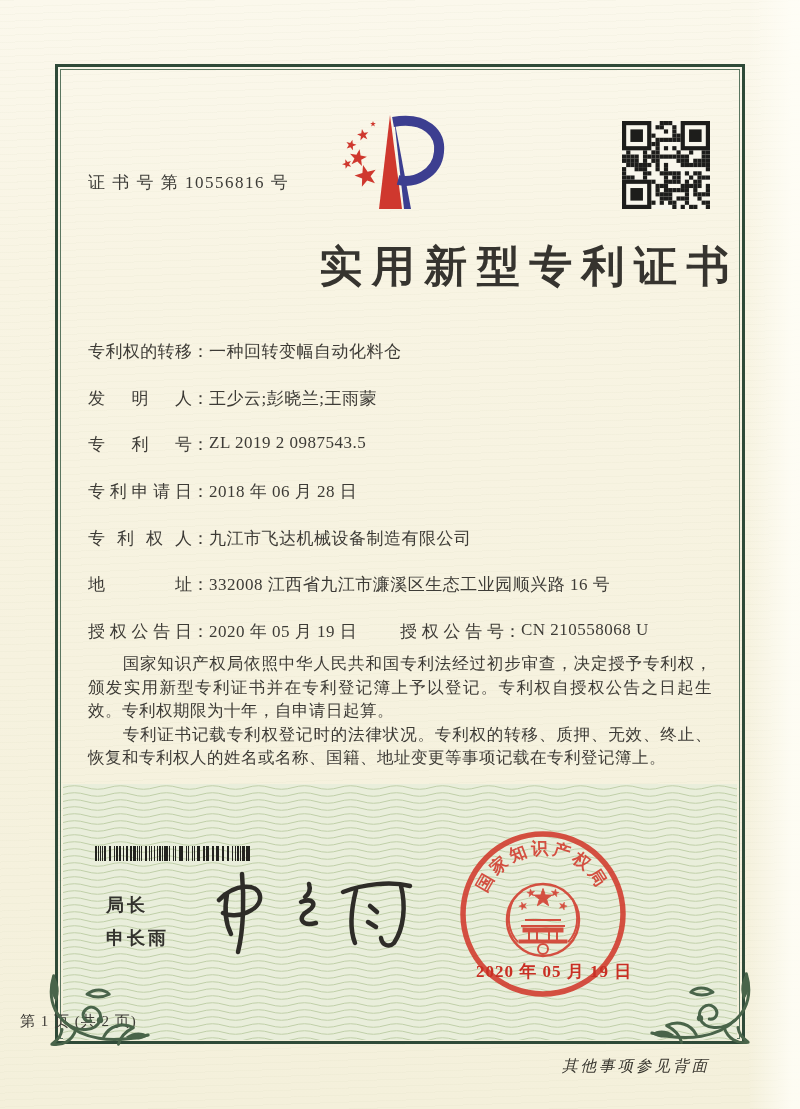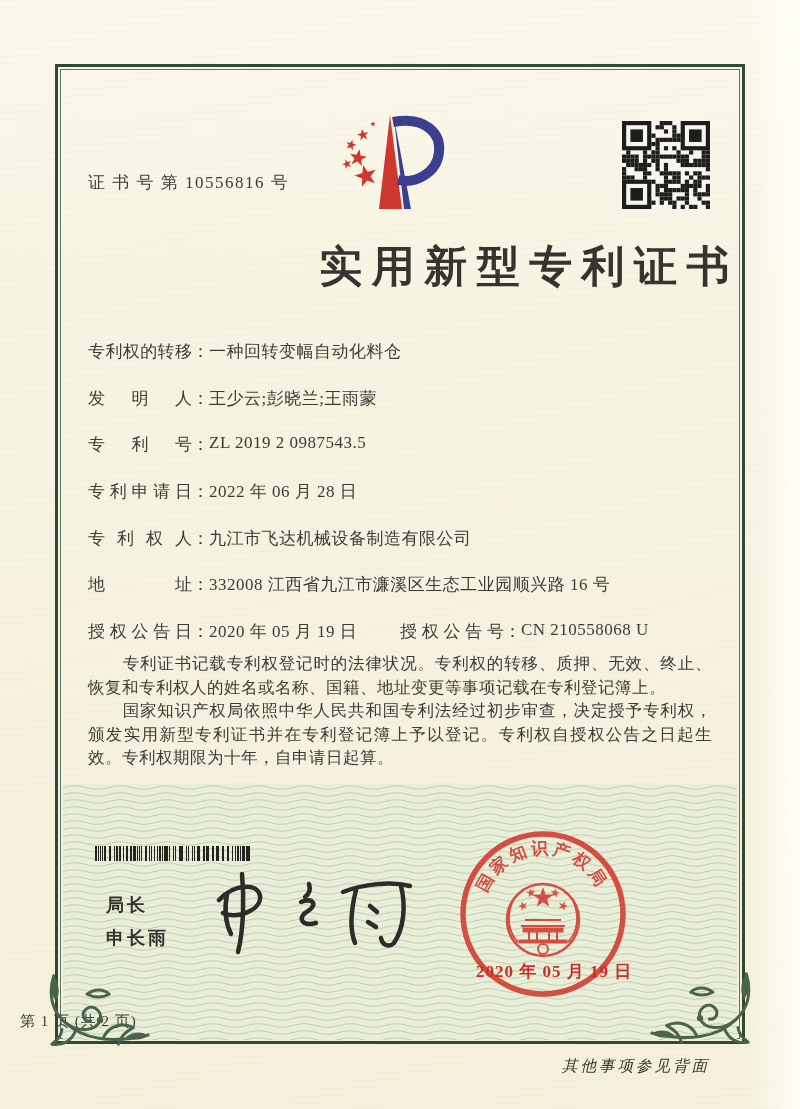--- a/index.html
+++ b/index.html
@@ -273,38 +273,38 @@
   <div class="field-row" style="top:340px">
     <span class="flabel">专利权的转移</span><span class="fcolon">：</span><span class="fvalue">一种回转变幅自动化料仓</span>
   </div>
   <div class="field-row" style="top:387px">
     <span class="flabel">发明人</span><span class="fcolon">：</span><span class="fvalue">王少云;彭晓兰;王雨蒙</span>
   </div>
   <div class="field-row" style="top:433px">
     <span class="flabel">专利号</span><span class="fcolon">：</span><span class="fvalue">ZL 2019 2 0987543.5</span>
   </div>
   <div class="field-row" style="top:480px">
-    <span class="flabel">专利申请日</span><span class="fcolon">：</span><span class="fvalue">2022 年 06 月 28 日</span>
+    <span class="flabel">专利申请日</span><span class="fcolon">：</span><span class="fvalue">2018 年 06 月 28 日</span>
   </div>
   <div class="field-row" style="top:527px">
     <span class="flabel">专利权人</span><span class="fcolon">：</span><span class="fvalue">九江市飞达机械设备制造有限公司</span>
   </div>
   <div class="field-row" style="top:573px">
     <span class="flabel">地址</span><span class="fcolon">：</span><span class="fvalue">332008 江西省九江市濂溪区生态工业园顺兴路 16 号</span>
   </div>
   <div class="field-row" style="top:620px">
     <span class="flabel">授权公告日</span><span class="fcolon">：</span><span class="fvalue">2020 年 05 月 19 日</span>
     <span class="fgroup2">
       <span class="flabel">授权公告号</span><span class="fcolon">：</span><span class="fvalue">CN 210558068 U</span>
     </span>
   </div>
 
   <div class="body-text">
+    <p>国家知识产权局依照中华人民共和国专利法经过初步审查，决定授予专利权，颁发实用新型专利证书并在专利登记簿上予以登记。专利权自授权公告之日起生效。专利权期限为十年，自申请日起算。</p>
     <p>专利证书记载专利权登记时的法律状况。专利权的转移、质押、无效、终止、恢复和专利权人的姓名或名称、国籍、地址变更等事项记载在专利登记簿上。</p>
-    <p>国家知识产权局依照中华人民共和国专利法经过初步审查，决定授予专利权，颁发实用新型专利证书并在专利登记簿上予以登记。专利权自授权公告之日起生效。专利权期限为十年，自申请日起算。</p>
   </div>
 
   <div class="panel">
     <svg class="waves" viewBox="0 0 674 256" preserveAspectRatio="none">
       <defs>
         <pattern id="wav" width="46" height="7" patternUnits="userSpaceOnUse">
           <path d="M0 3.5 Q11.5 0 23 3.5 T46 3.5" stroke="#c0cfa8" stroke-width="1" fill="none"></path>
         </pattern>
       </defs>
       <rect x="0" y="0" width="674" height="256" fill="url(#wav)"></rect>

